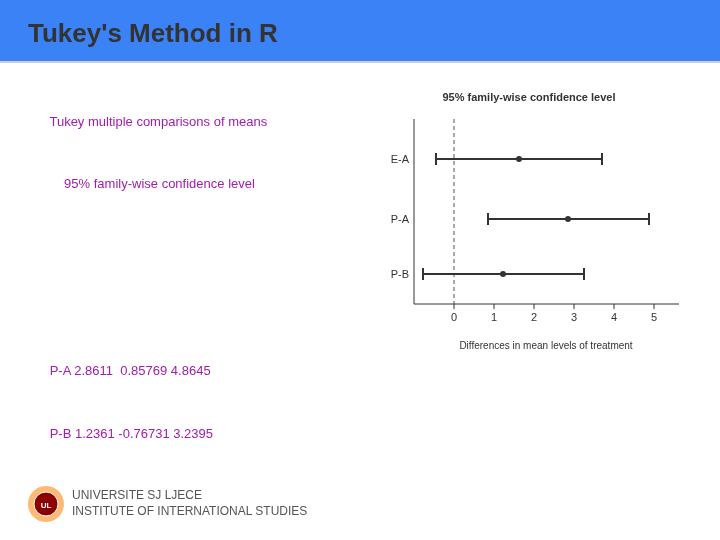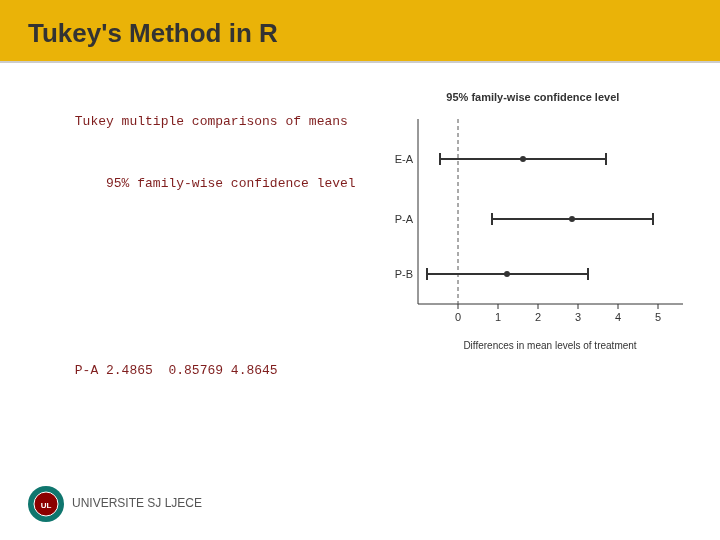--- a/index.html
+++ b/index.html
@@ -4,42 +4,42 @@
   <style>
     * { margin: 0; padding: 0; box-sizing: border-box; }
     body {
       width: 720px;
       height: 540px;
       background: #fff;
       font-family: Arial, sans-serif;
       overflow: hidden;
     }
     .header {
-      background: #eab308;
+      background: #3b82f6;
       padding: 18px 28px 12px 28px;
       border-bottom: 2px solid #ccc;
     }
     .header-title {
       font-size: 26px;
       font-weight: bold;
       color: #333;
     }
     .main-content {
       display: flex;
       flex-direction: row;
       padding: 28px 20px 20px 28px;
       gap: 10px;
     }
     .left-panel {
       flex: 0 0 320px;
     }
     .code-text {
-      font-family: Liberation Mono, monospace;
+      font-family: Liberation Sans, sans-serif;
       font-size: 13px;
-      color: #7f1d1d;
+      color: #a21caf;
       line-height: 1.6;
       white-space: pre;
     }
     .right-panel {
       flex: 1;
       display: flex;
       flex-direction: column;
       align-items: center;
     }
     .chart-title {
@@ -63,21 +63,21 @@
       bottom: 18px;
       left: 28px;
       display: flex;
       align-items: center;
       gap: 8px;
     }
     .logo-circle {
       width: 36px;
       height: 36px;
       border-radius: 50%;
-      background: #0f766e;
+      background: #fdba74;
       display: flex;
       align-items: center;
       justify-content: center;
     }
     .logo-text {
       font-size: 12px;
       color: #555;
       line-height: 1.3;
     }
   </style>
@@ -92,22 +92,23 @@
 
   <div class="left-panel">
     <div class="code-text">
       <span>Tukey multiple comparisons of means</span>
       <br>
       <span>    95% family-wise confidence level</span>
       <br>
       <br>
       <br>
       <br>
-      <span>P-A 2.4865  0.85769 4.8645</span>
+      <span>P-A 2.8611  0.85769 4.8645</span>
       <br>
+      <span>P-B 1.2361 -0.76731 3.2395</span>
     </div>
   </div>
 
   <div class="right-panel">
     <div class="chart-title">95% family-wise confidence level</div>
     <div class="chart-container">
       
       <svg class="chart" viewBox="0 0 330 260">
 
         <line x1="50" y1="10" x2="50" y2="195" stroke="#333" stroke-width="1"></line>
@@ -155,14 +156,15 @@
 
 <div class="footer-logo">
   <div class="logo-circle">
     <svg width="28" height="28" viewBox="0 0 28 28">
       <circle cx="14" cy="14" r="12" fill="#8B0000" stroke="#fff" stroke-width="1"></circle>
       <text x="14" y="18" text-anchor="middle" font-size="8" fill="#fff" font-weight="bold">UL</text>
     </svg>
   </div>
   <div class="logo-text">
     <div>UNIVERSITE SJ LJECE</div>
+    <div>INSTITUTE OF INTERNATIONAL STUDIES</div>
   </div>
 </div>
 
 </body></html>

